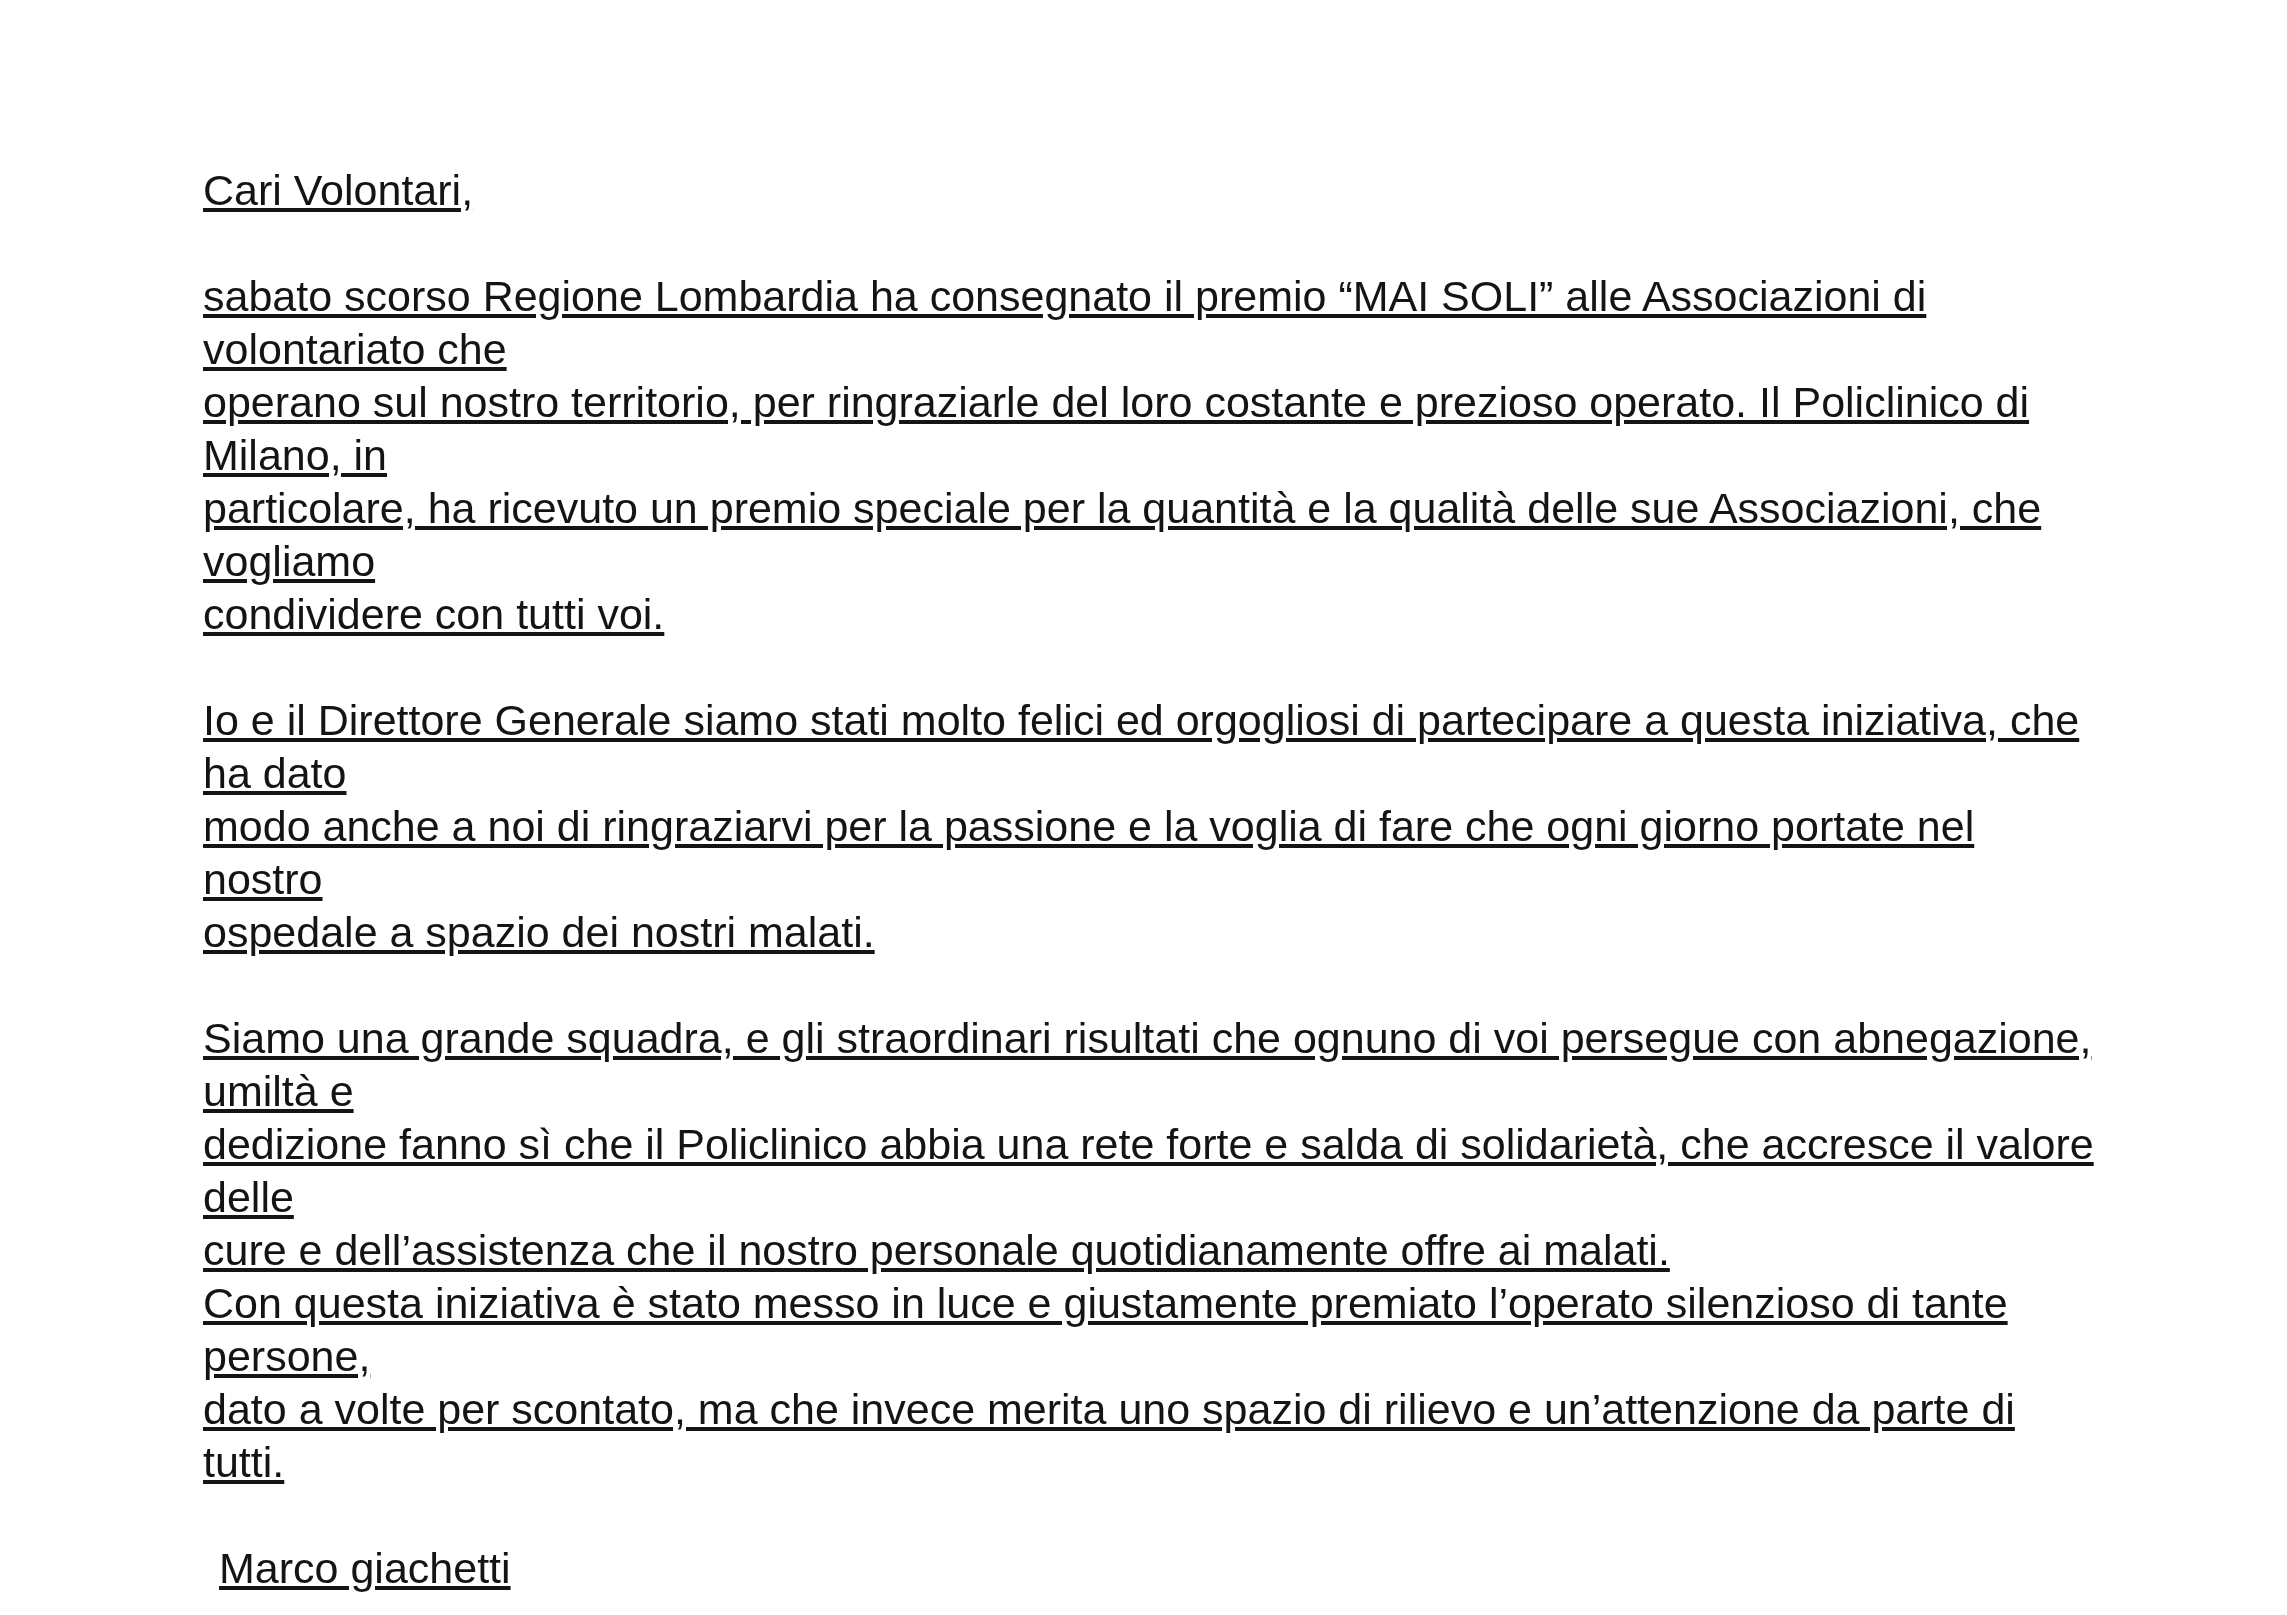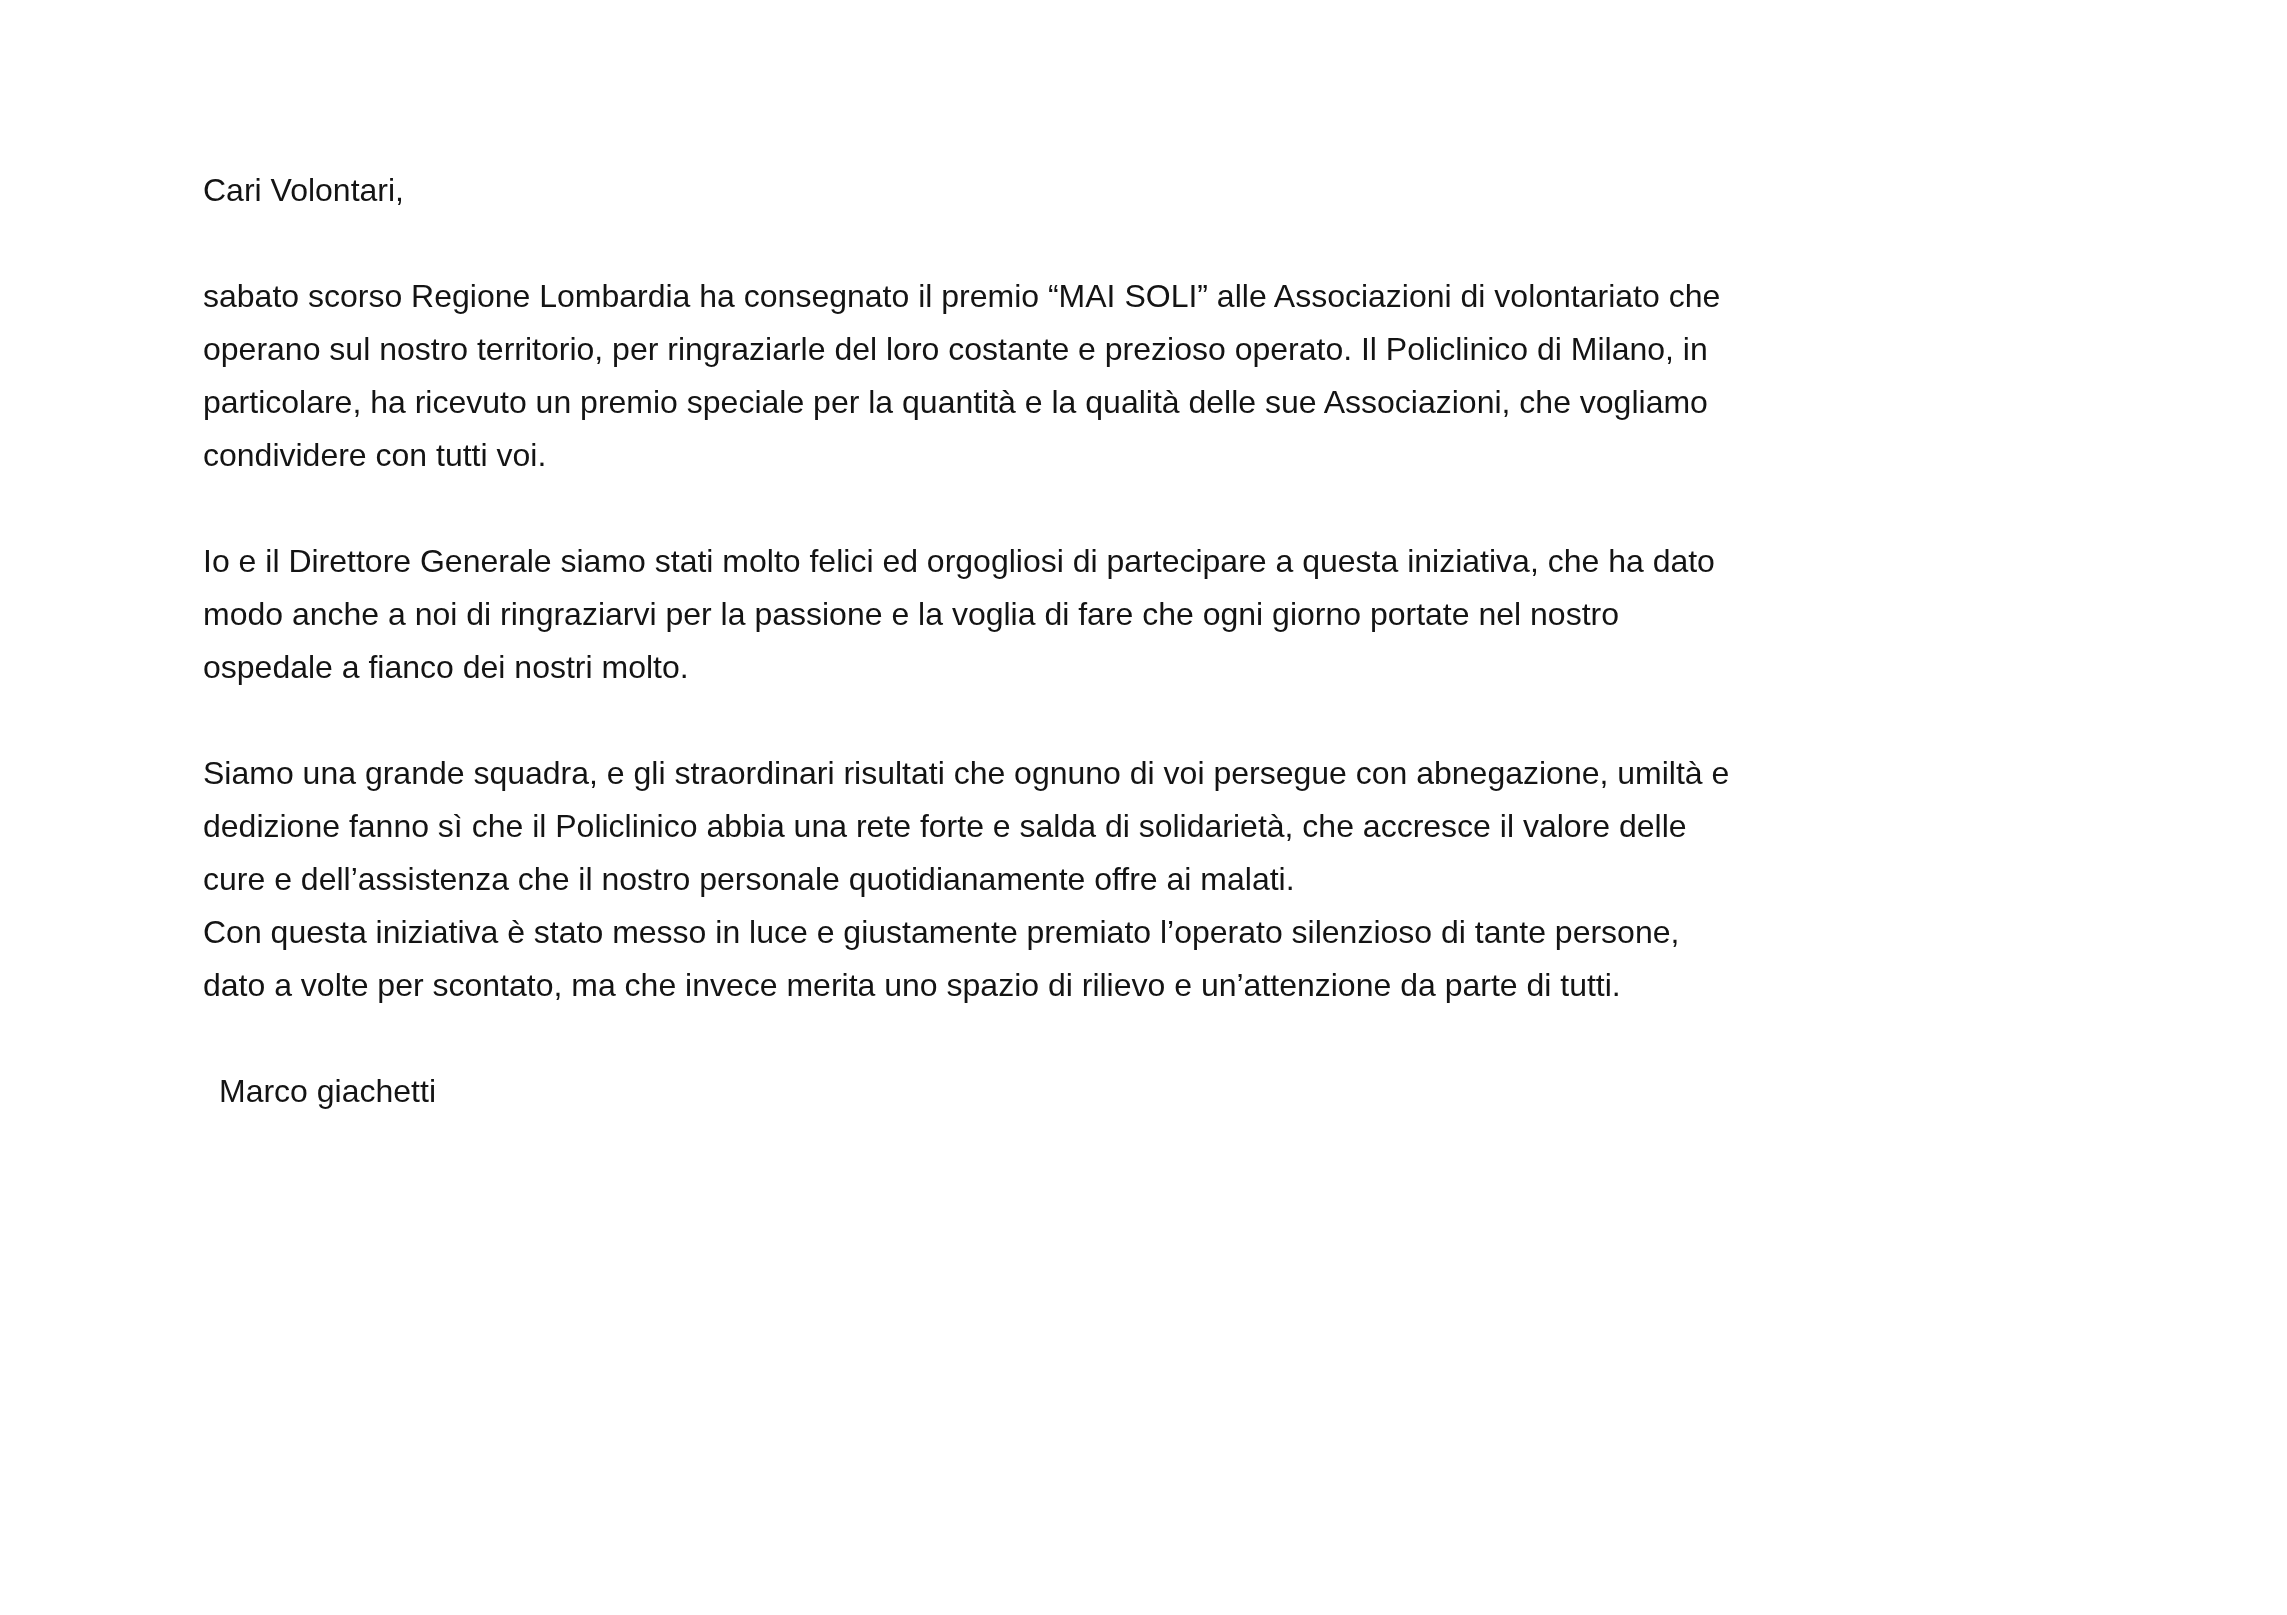--- a/index.html
+++ b/index.html
@@ -8,24 +8,25 @@
     background: #ffffff;
   }
   .page {
     position: relative;
     box-sizing: border-box;
     width: 2288px;
     height: 1615px;
     background: #ffffff;
     padding: 164px 185px 0 203px;
     font-family: "Liberation Sans", "DejaVu Sans", sans-serif;
-    font-size: 32px;
+    font-size: 43px;
     line-height: 53px;
     color: #141414;
     overflow: hidden;
+    text-decoration: underline;
   }
   .page p {
     margin: 0 0 53px 0;
     white-space: pre-line; 
     max-width: 2067px;
   }
   .signature-block {
     margin: 0 0 53px 16px;
   }
   .signature-block p {
@@ -42,21 +43,21 @@
 
   <p>Cari Volontari,</p>
 
   <p>sabato scorso Regione Lombardia ha consegnato il premio “MAI SOLI” alle Associazioni di volontariato che
 operano sul nostro territorio, per ringraziarle del loro costante e prezioso operato. Il Policlinico di Milano, in
 particolare, ha ricevuto un premio speciale per la quantità e la qualità delle sue Associazioni, che vogliamo
 condividere con tutti voi.</p>
 
   <p>Io e il Direttore Generale siamo stati molto felici ed orgogliosi di partecipare a questa iniziativa, che ha dato
 modo anche a noi di ringraziarvi per la passione e la voglia di fare che ogni giorno portate nel nostro
-ospedale a fianco dei nostri molto.</p>
+ospedale a spazio dei nostri malati.</p>
 
   <p>Siamo una grande squadra, e gli straordinari risultati che ognuno di voi persegue con abnegazione, umiltà e
 dedizione fanno sì che il Policlinico abbia una rete forte e salda di solidarietà, che accresce il valore delle
 cure e dell’assistenza che il nostro personale quotidianamente offre ai malati.
 Con questa iniziativa è stato messo in luce e giustamente premiato l’operato silenzioso di tante persone,
 dato a volte per scontato, ma che invece merita uno spazio di rilievo e un’attenzione da parte di tutti.</p>
 
 
   <div class="signature-block">
     <p>Marco giachetti</p>

